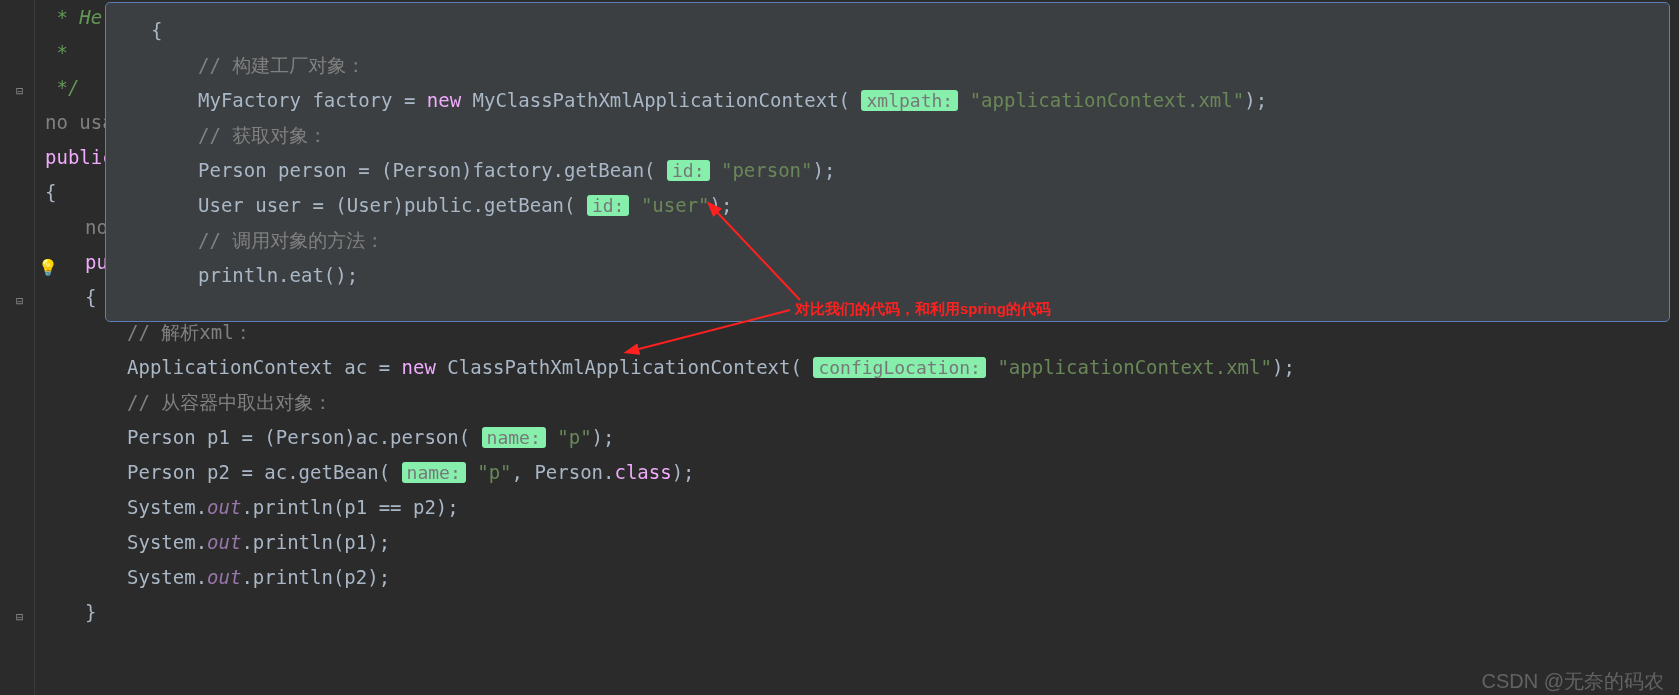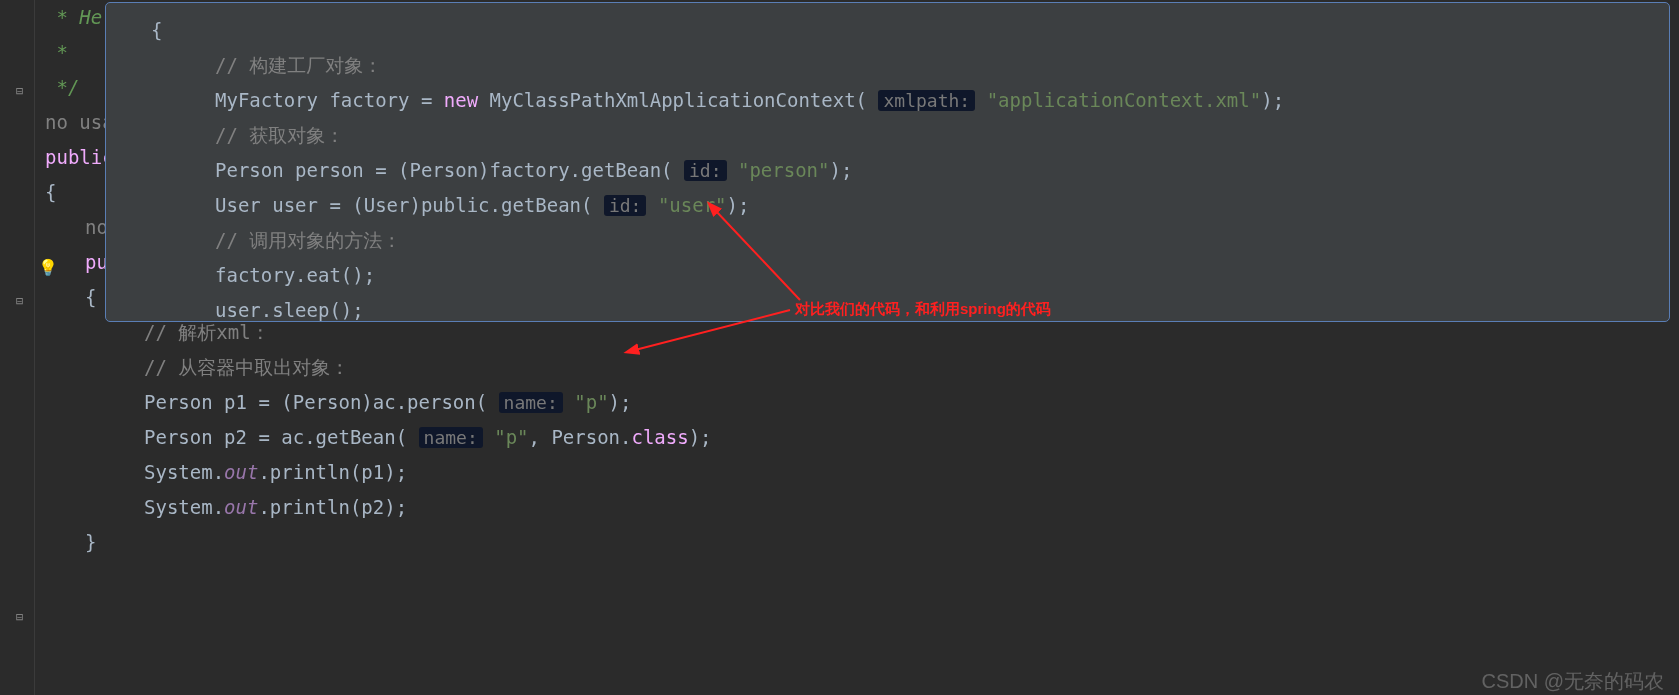--- a/index.html
+++ b/index.html
@@ -35,21 +35,21 @@
     }
     .fold-icon { left: 16px; color: #808080; cursor: pointer; font-size: 12px; }
     .bulb-icon { color: #ffc66d; font-size: 16px; left: 38px;}
     .code-text { color: #a9b7c6; white-space: pre; }
     .comment { color: #808080; }
     .doc-comment { color: #629755; font-style: italic; }
     .keyword { color: #f0abfc; }
     .string { color: #6a8759; }
     .static-field { color: #9876aa; font-style: italic; }
     .param-hint {
-      background: #0f172a;
+      background: #86efac;
       color: #787878;
       padding: 0 5px;
       border-radius: 3px;
       font-size: 18px;
       font-style: normal;
     }
     .tooltip-box {
       position: absolute;
       left: 105px;
       top: 2px;
@@ -76,21 +76,21 @@
     .arrow { position: absolute; z-index: 19; pointer-events: none; }
     .watermark {
       position: absolute;
       right: 15px;
       bottom: 0;
       color: rgba(200,200,200,0.35);
       font-size: 20px;
       font-family: sans-serif;
     }
     .pl1 { padding-left: 50px; }
-    .pl2 { padding-left: 109px; }
+    .pl2 { padding-left: 44px; margin-left: 48px; }
   </style>
 </head>
 <body>
 
 <div class="gutter">
   <span class="gutter-icon fold-icon" style="top:84px;">⊟</span>
   <span class="gutter-icon fold-icon" style="top:294px;">⊟</span>
   <span class="gutter-icon fold-icon" style="top:610px;">⊟</span>
 </div>
 <span class="gutter-icon bulb-icon" style="top:258px;">💡</span>
@@ -100,39 +100,40 @@
     <div class="code-line"><span class="doc-comment"> * Hel</span></div>
     <div class="code-line"><span class="doc-comment"> *</span></div>
     <div class="code-line"><span class="doc-comment"> */</span></div>
     <div class="code-line"><span class="comment">no usag</span></div>
     <div class="code-line"><span class="keyword">public</span></div>
     <div class="code-line"><span class="code-text">{</span></div>
     <div class="code-line pl1"><span class="comment">no</span></div>
     <div class="code-line pl1"><span class="keyword">pu</span></div>
     <div class="code-line pl1"><span class="code-text">{</span></div>
     <div class="code-line pl2"><span class="comment">// 解析xml：</span></div>
+    <div class="code-line pl2"><span class="code-text">ApplicationContext ac = </span><span class="keyword">new</span><span class="code-text"> ClassPathXmlApplicationContext( </span><span class="param-hint">configLocation:</span><span> </span><span class="string">"applicationContext.xml"</span><span class="code-text">);</span></div>
     <div class="code-line pl2"><span class="comment">// 从容器中取出对象：</span></div>
     <div class="code-line pl2"><span class="code-text">Person p1 = (Person)ac.person( </span><span class="param-hint">name:</span><span> </span><span class="string">"p"</span><span class="code-text">);</span></div>
     <div class="code-line pl2"><span class="code-text">Person p2 = ac.getBean( </span><span class="param-hint">name:</span><span> </span><span class="string">"p"</span><span class="code-text">, Person.</span><span class="keyword">class</span><span class="code-text">);</span></div>
+    <div class="code-line pl2"><span class="code-text">System.</span><span class="static-field">out</span><span class="code-text">.println(p1 == p2);</span></div>
     <div class="code-line pl2"><span class="code-text">System.</span><span class="static-field">out</span><span class="code-text">.println(p1);</span></div>
     <div class="code-line pl2"><span class="code-text">System.</span><span class="static-field">out</span><span class="code-text">.println(p2);</span></div>
     <div class="code-line pl1"><span class="code-text">}</span></div>
   </div>
 </div>
 
 <div class="tooltip-box">
   <div class="tooltip-line"><span class="code-text">{</span></div>
   <div class="tooltip-line pl2"><span class="comment">// 构建工厂对象：</span></div>
   <div class="tooltip-line pl2"><span class="code-text">MyFactory factory = </span><span class="keyword">new</span><span class="code-text"> MyClassPathXmlApplicationContext( </span><span class="param-hint">xmlpath:</span><span> </span><span class="string">"applicationContext.xml"</span><span class="code-text">);</span></div>
   <div class="tooltip-line pl2"><span class="comment">// 获取对象：</span></div>
   <div class="tooltip-line pl2"><span class="code-text">Person person = (Person)factory.getBean( </span><span class="param-hint">id:</span><span> </span><span class="string">"person"</span><span class="code-text">);</span></div>
   <div class="tooltip-line pl2"><span class="code-text">User user = (User)public.getBean( </span><span class="param-hint">id:</span><span> </span><span class="string">"user"</span><span class="code-text">);</span></div>
   <div class="tooltip-line pl2"><span class="comment">// 调用对象的方法：</span></div>
-  <div class="tooltip-line pl2"><span class="code-text">factory.eat();</span></div>
-  <div class="tooltip-line pl2"><span class="code-text">user.sleep();</span></div>
+  <div class="tooltip-line pl2"><span class="code-text">println.eat();</span></div>
 </div>
 
 <svg class="arrow" style="left:620px; top:250px;" width="180" height="120">
   <defs>
       <marker id="ah1" markerWidth="10" markerHeight="10" refX="2" refY="3" orient="auto">
         <path d="M0,0 L0,6 L8,3 z" fill="#ff2020"></path>
       </marker>
     </defs>
   <line x1="170" y1="60" x2="15" y2="100" stroke="#ff2020" stroke-width="2" marker-end="url(#ah1)"></line>
 </svg>

